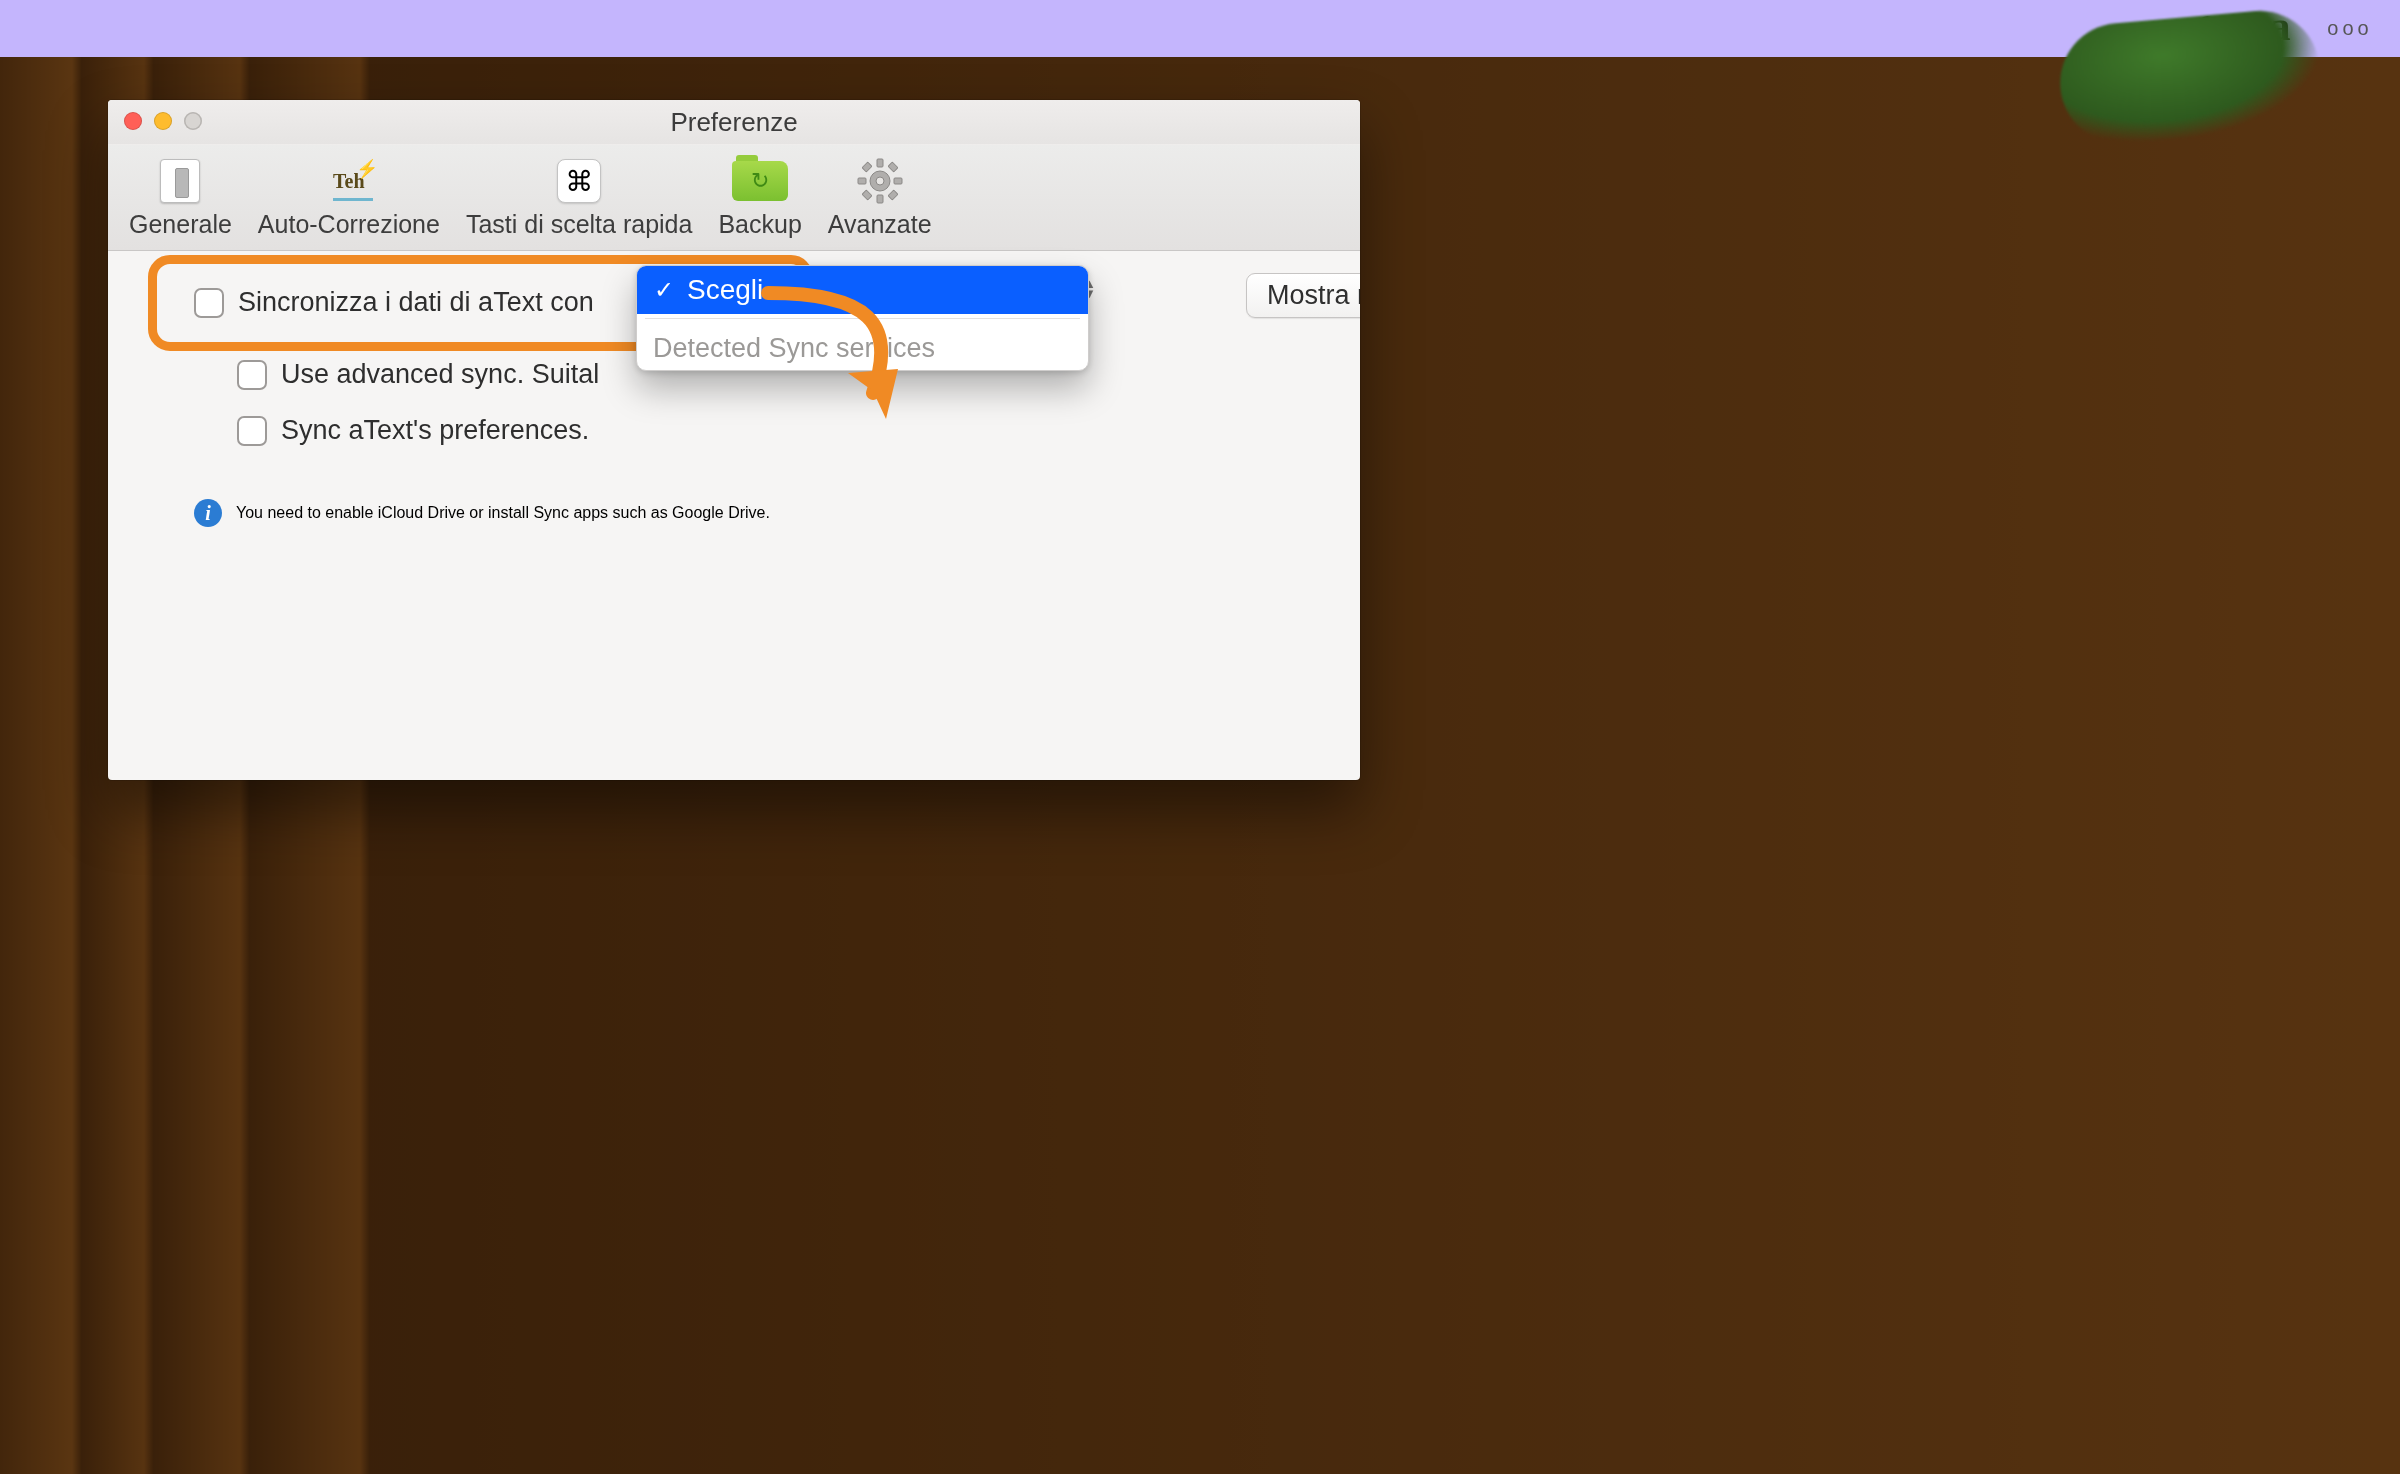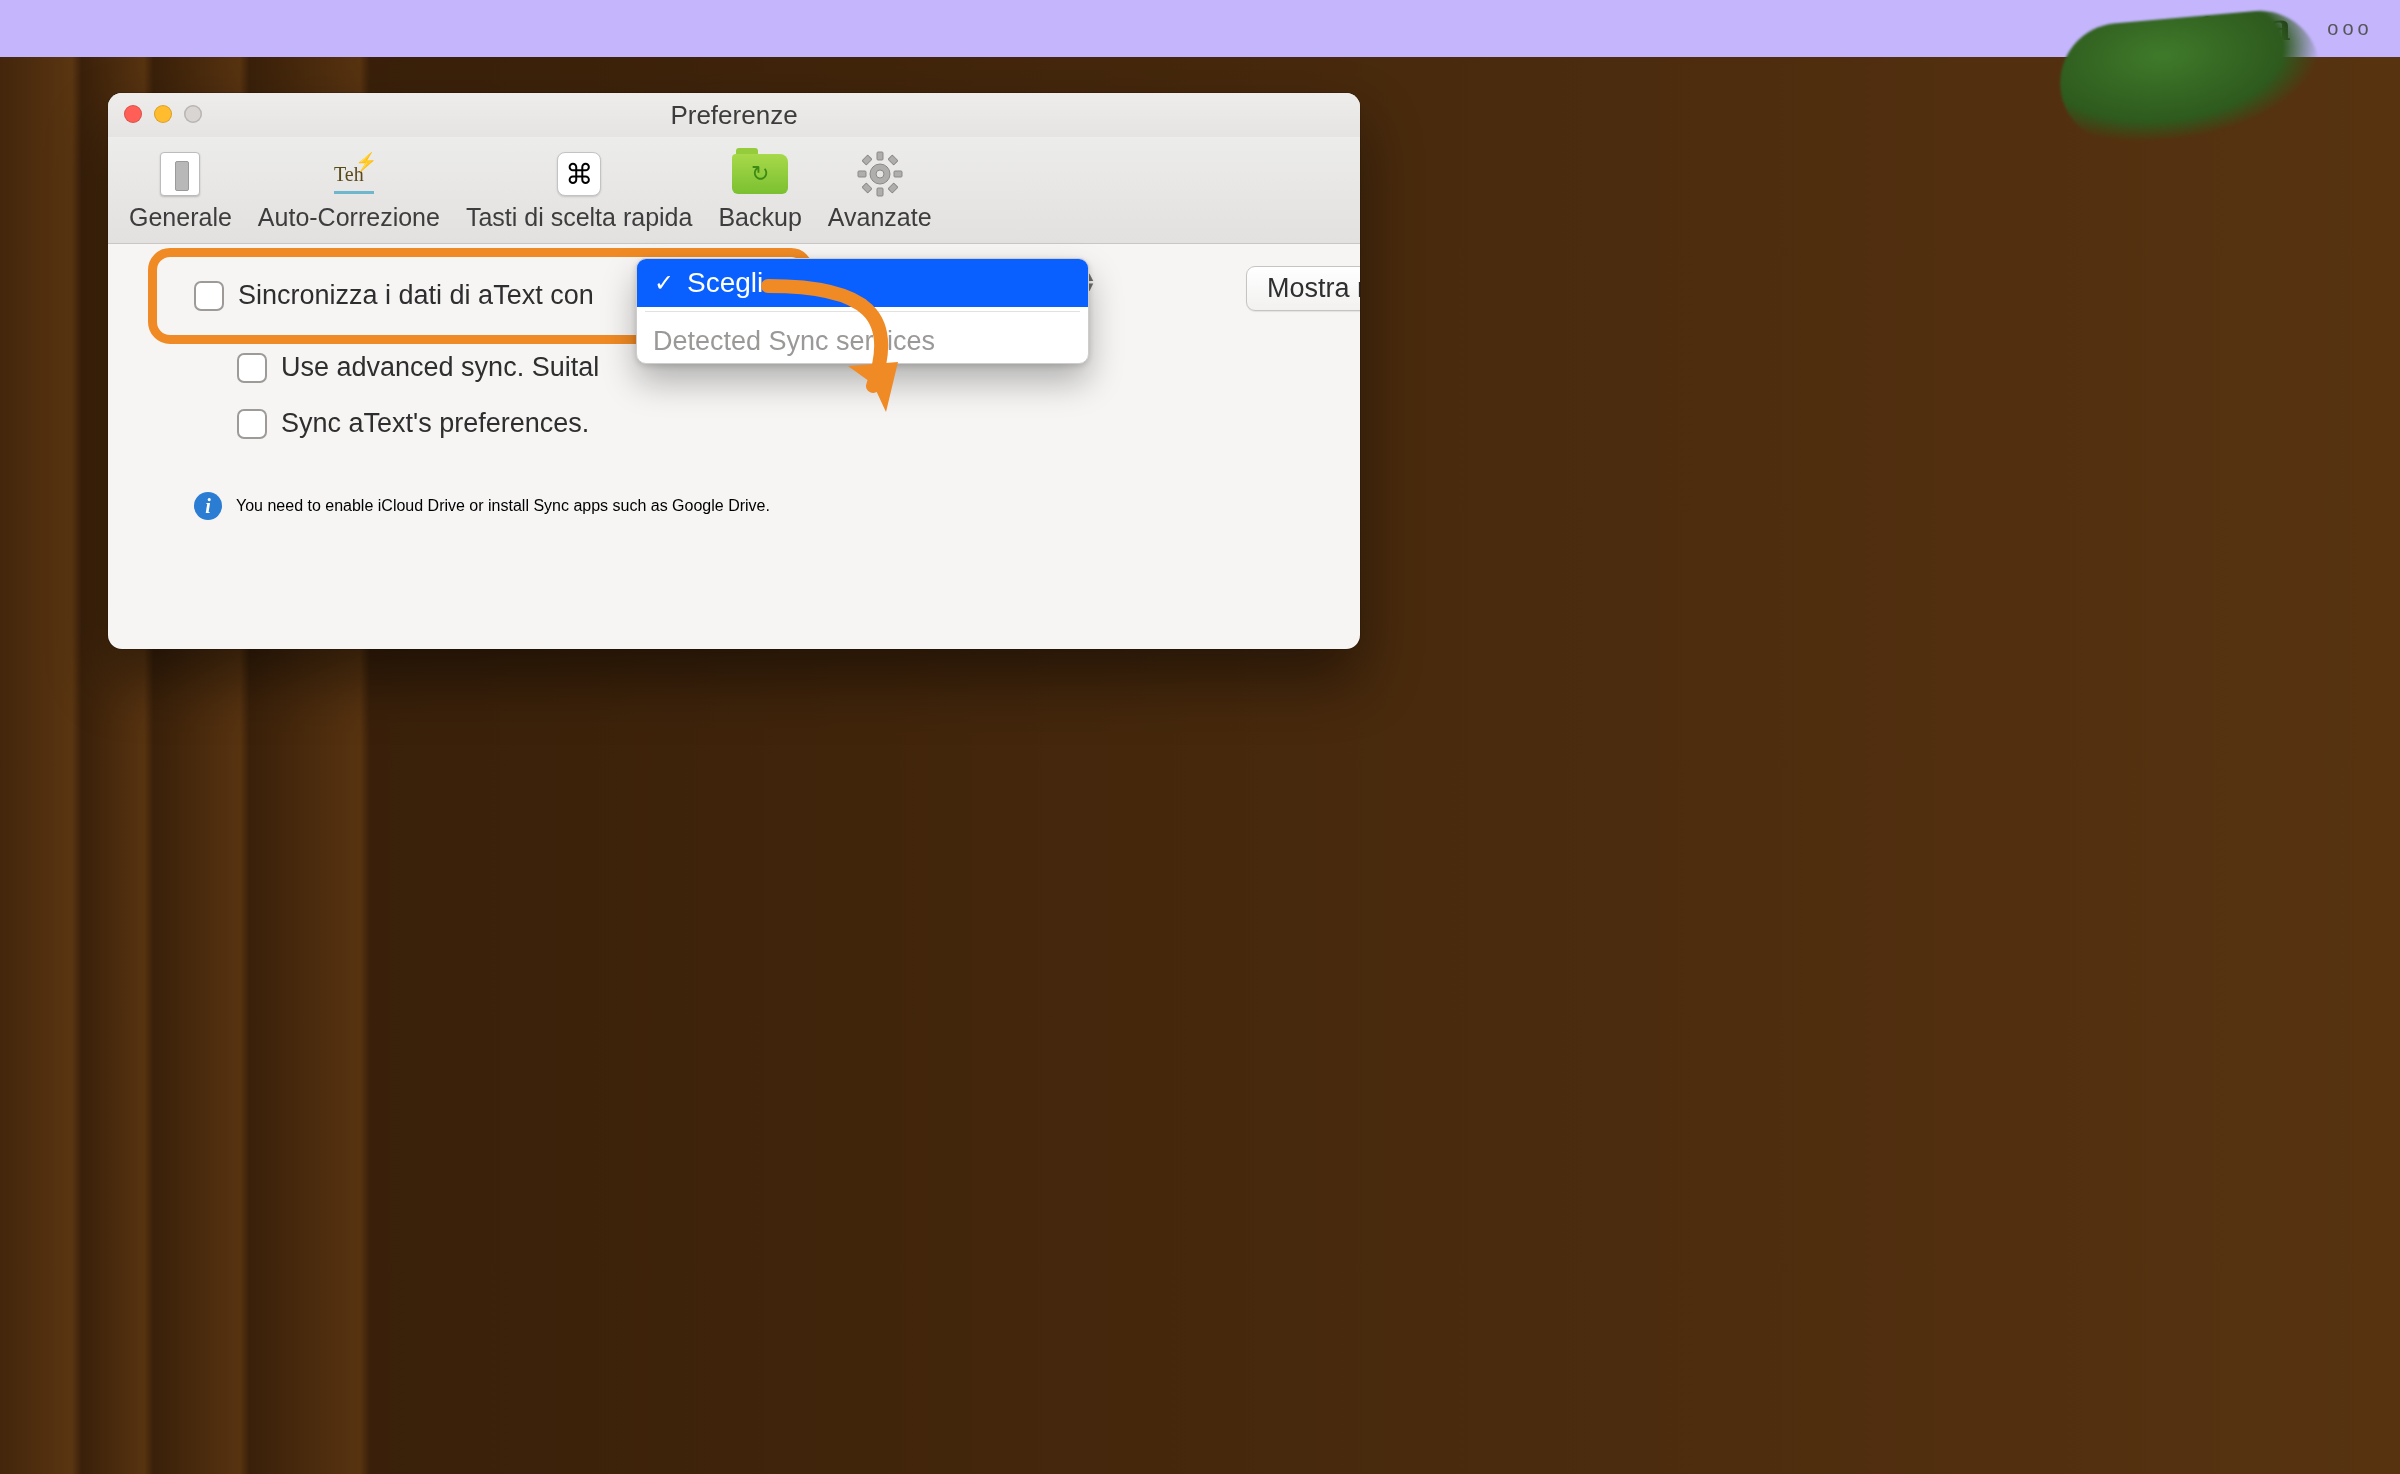--- a/index.html
+++ b/index.html
@@ -66,25 +66,25 @@
       background: radial-gradient(ellipse at 40% 30%, #3f7a2a 0%, #2e5a1e 55%, rgba(0,0,0,0) 72%);
       border-radius: 60px;
       transform: rotate(-5deg);
       filter: blur(1px);
     }
 
     
     .window {
       position: absolute;
       left: 108px;
-      top: 93px;
+      top: 100px;
       width: 1252px;
-      height: 556px;
+      height: 680px;
       background: #f6f5f4;
-      border-radius: 14px;
+      border-radius: 4px;
       box-shadow: 0 30px 60px rgba(0,0,0,0.45), 0 0 0 1px rgba(0,0,0,0.12);
       overflow: hidden;
     }
     .titlebar {
       height: 45px;
       position: relative;
       display: flex;
       align-items: center;
       justify-content: center;
       background: linear-gradient(#efedec, #e6e4e3);
@@ -155,21 +155,21 @@
       content:"";
       position:absolute;
       width:12px; height:28px;
       background:#b8b8b8;
       left:14px; top:8px;
       border:1px solid #9a9a9a;
       border-radius:2px;
     }
     .ic-teh {
       font-family:"Times New Roman",serif;
-      font-weight:400;
+      font-weight:700;
       font-size:20px;
       color:#5a4a1a;
       position:relative;
     }
     .ic-teh::after{
       content:"⚡";
       position:absolute;
       right:-14px; top:-12px;
       font-size:18px;
       color:#e2a900;

